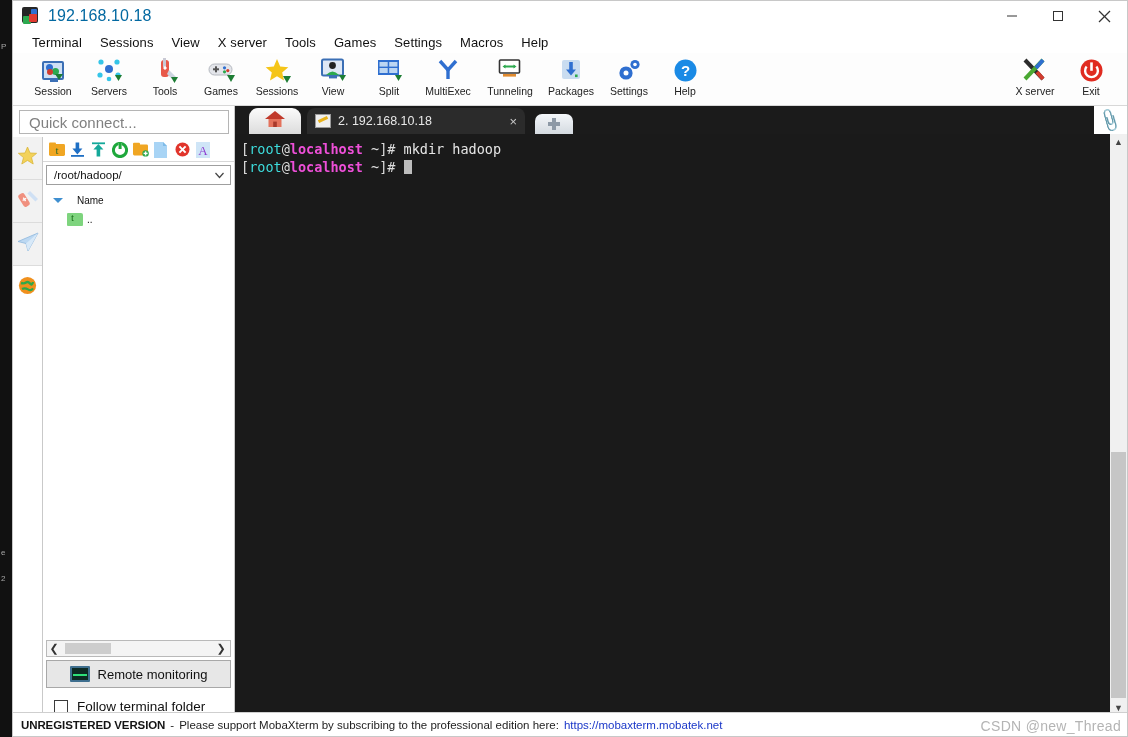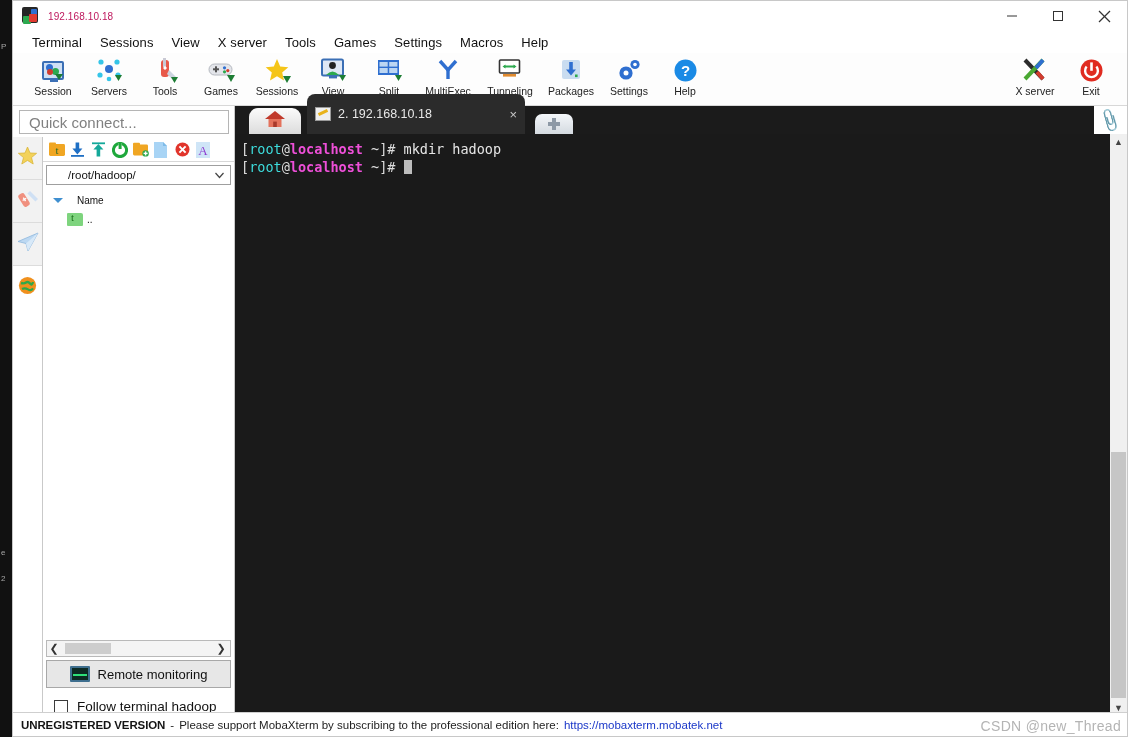--- a/index.html
+++ b/index.html
@@ -54,22 +54,22 @@
   }
   .title-icon .sq {
     position: absolute;
     width: 8px; height: 8px;
   }
   .title-icon .k  { left: 0;   top: 0;   width: 16px; height: 16px; background:#262626; border-radius:2px;}
   .title-icon .r  { left: 7px; top: 7px; background:#e03a2f; border-radius:1px;}
   .title-icon .g  { left: 1px; top: 9px; background:#2da94f; border-radius:1px;}
   .title-icon .b  { left: 9px; top: 2px; background:#2f6fd0; border-radius:1px; width:6px;height:6px;}
   .title-text {
-    font-size: 10px;
-    color: #be185d;
+    font-size: 16px;
+    color: #0369a1;
     letter-spacing: .1px;
   }
   .win-controls {
     position: absolute;
     right: 0; top: 0;
     height: 30px;
     display: flex;
   }
   .win-btn {
     width: 46px; height: 30px;
@@ -221,21 +221,21 @@
 
   .pathbar {
     margin: 3px 3px 0 3px;
     height: 20px;
     border: 1px solid #9f9f9f;
     background: #fff;
     display: flex;
     align-items: center;
     font-size: 11.5px;
     color: #111;
-    padding-left: 21px;
+    padding-left: 7px;
     box-sizing: border-box;
     position: relative;
   }
   .pathbar .chev {
     position: absolute; right: 6px; top: 4px;
     width: 9px; height: 9px;
   }
   .tree {
     flex: 1;
     background: #fff;
@@ -350,21 +350,21 @@
   }
   .home-tab {
     width: 52px; height: 26px;
     margin-left: 14px;
     background: linear-gradient(#fbfbfb,#dcdcdc);
     border-radius: 9px 9px 0 0;
     display: flex; align-items: center; justify-content: center;
     transform: skewX(-0deg);
   }
   .term-tab {
-    height: 40px;
+    height: 26px;
     margin-left: 6px;
     padding: 0 10px 0 8px;
     background: #2b2b2b;
     border-radius: 8px 8px 0 0;
     display: flex;
     align-items: center;
     gap: 7px;
     color: #e8e8e8;
     font-size: 12.5px;
     min-width: 200px;
@@ -872,21 +872,21 @@
               <span class="hs-arrow" style="position:absolute;right:2px;">❯</span>
             </div>
 
             <div class="remote-mon">
               <span class="rm-icon"></span>
               <span>Remote monitoring</span>
             </div>
 
             <div class="followrow">
               <span class="cb"></span>
-              <span>Follow terminal hadoop</span>
+              <span>Follow terminal folder</span>
             </div>
 
           </div>
         </div>
       </div>
 
       <div class="rightpane">
 
         <div class="tabstrip">
           <div class="home-tab">

